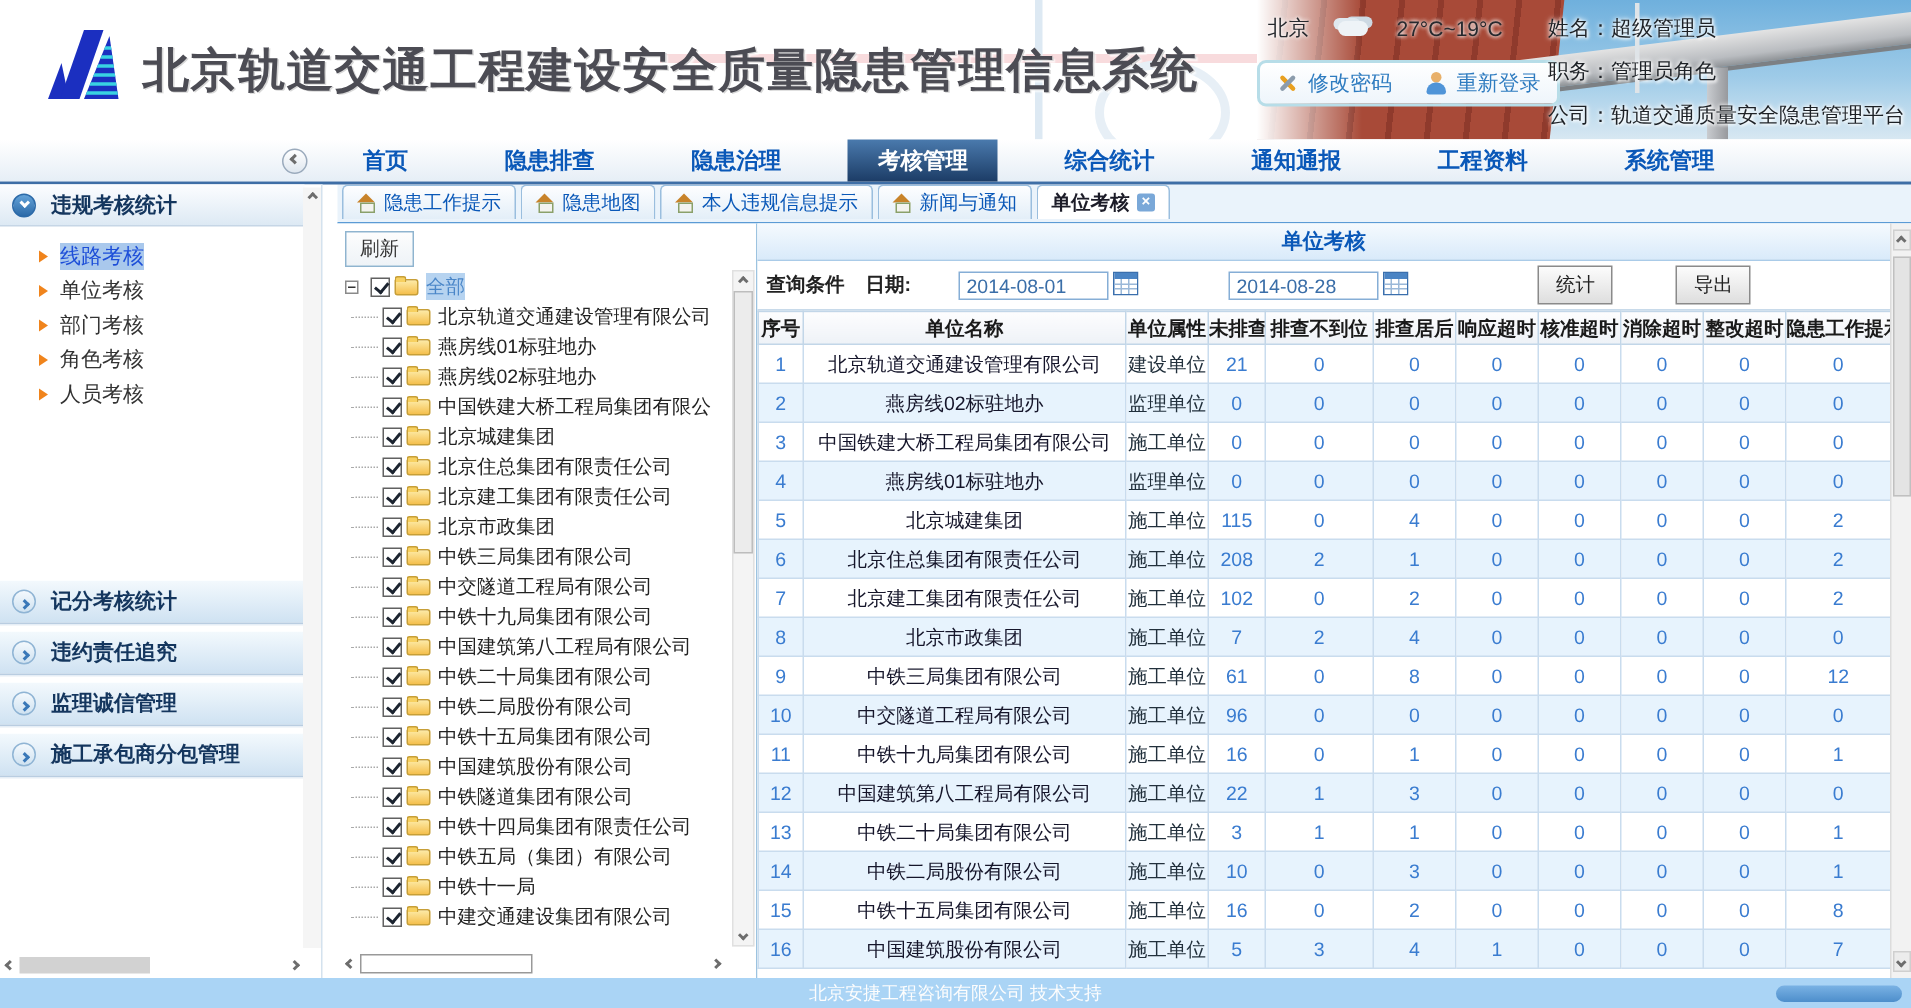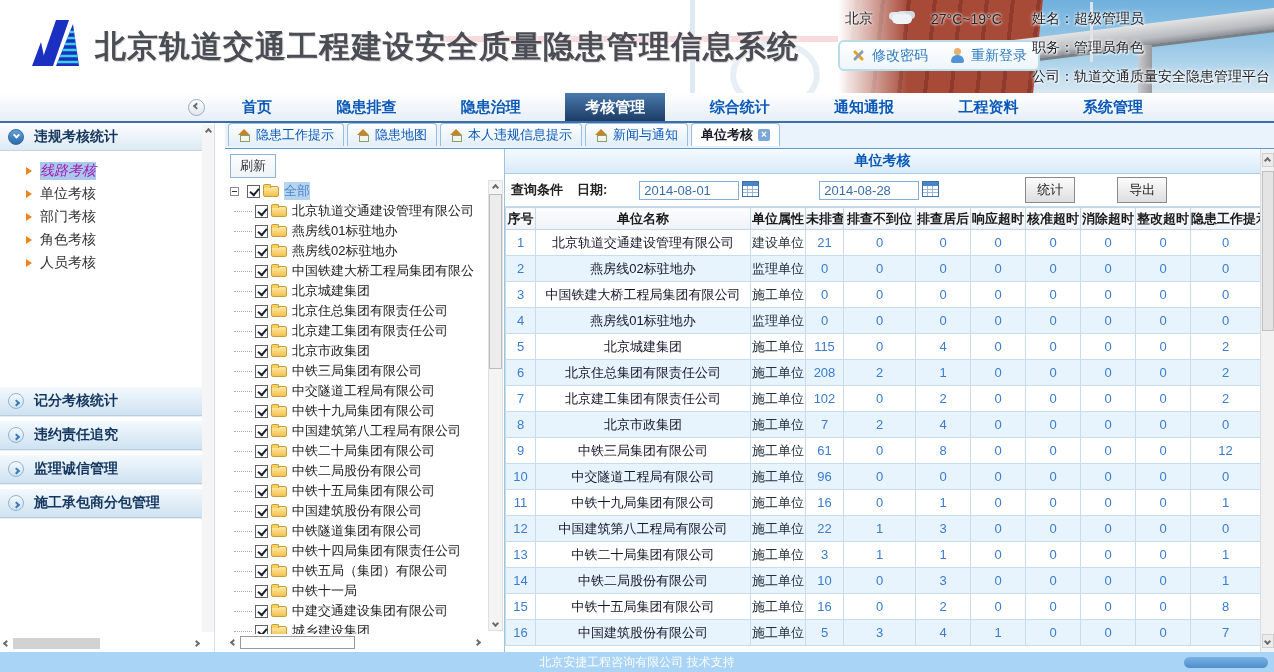--- a/index.html
+++ b/index.html
@@ -52,21 +52,21 @@
   .circ.open { background:linear-gradient(#63a2d8,#2c6aa8); border:1px solid #2c6aa8; }
   .circ.closed { background:linear-gradient(#f4f9fd,#cfe2f1); border:1px solid #8fb4d4; }
   .chev { display:inline-block; width:5px; height:5px; border-right:2px solid #fff; border-bottom:2px solid #fff; }
   .chev.down { transform:rotate(45deg) translate(-1px,-1px); }
   .chev.right { transform:rotate(-45deg) translate(-1px,1px); }
   .chev.blue { border-color:#3a78b8; }
   .chev.gray { border-color:#6d6d6d; }
   .sb-items { padding:8px 0 0 26px; }
   .sb-item { display:flex; align-items:center; gap:8px; height:23px; font-size:14px; color:#333; cursor:pointer; }
   .arr { width:0; height:0; border-top:4px solid transparent; border-bottom:4px solid transparent; border-left:6px solid #f0841c; }
-  .sb-item .lbl.selected { background:#a9c8ec; color:#a21caf;font-style:italic; }
+  .sb-item .lbl.selected { background:#a9c8ec; color:#1d4ed8; }
   .sb-spacer { height:108px; }
   .sb-cpanel { margin-top:4px; height:30px; display:flex; align-items:center; gap:10px; padding-left:8px; background:linear-gradient(#f3f9fd,#cfe2f2); border-top:1px solid #fff; border-bottom:1px solid #b9cde1; box-shadow:0 1px 0 #e6eef6; cursor:pointer; }
   .sb-cpanel .ttl { font-size:14px; font-weight:bold; color:#14365e; }
   .sb-grow { flex:1; }
   .sb-vscroll { position:absolute; right:0; top:2px; bottom:20px; width:12px; background:#f5f5f5; display:flex; flex-direction:column; align-items:center; padding-top:4px; }
   .hscroll { height:17px; display:flex; align-items:center; padding:0 4px; gap:4px; background:#fff; }
   .hscroll .thumb { height:11px; background:#d2d2d2; }
   .hscroll .box-thumb { height:13px; background:#fff; border:1px solid #999; }
   .splitter { width:10px; background:#fff; }
 
@@ -430,26 +430,20 @@
                 <span class="cb"></span>
                 <span class="folder"></span>
                 <span class="tlabel">中铁十一局</span>
               </div>
               <div class="trow">
                 <span class="dots"></span>
                 <span class="cb"></span>
                 <span class="folder"></span>
                 <span class="tlabel">中建交通建设集团有限公司</span>
               </div>
-              <div class="trow">
-                <span class="dots"></span>
-                <span class="cb"></span>
-                <span class="folder"></span>
-                <span class="tlabel">城乡建设集团</span>
-              </div>
             </div>
           <div class="tree-vscroll">
             <span class="chev gray" style="transform:rotate(-135deg);"></span>
             <span class="vthumb" style="margin-bottom:auto; margin-top:4px;"></span>
             <span class="chev gray" style="transform:rotate(45deg);"></span>
           </div>
           <div class="hscroll tree-hscroll">
             <span class="chev gray" style="transform:rotate(135deg);"></span>
             <span class="box-thumb" style="flex:1; max-width:165px;"></span>
             <span style="flex:1;"></span>

